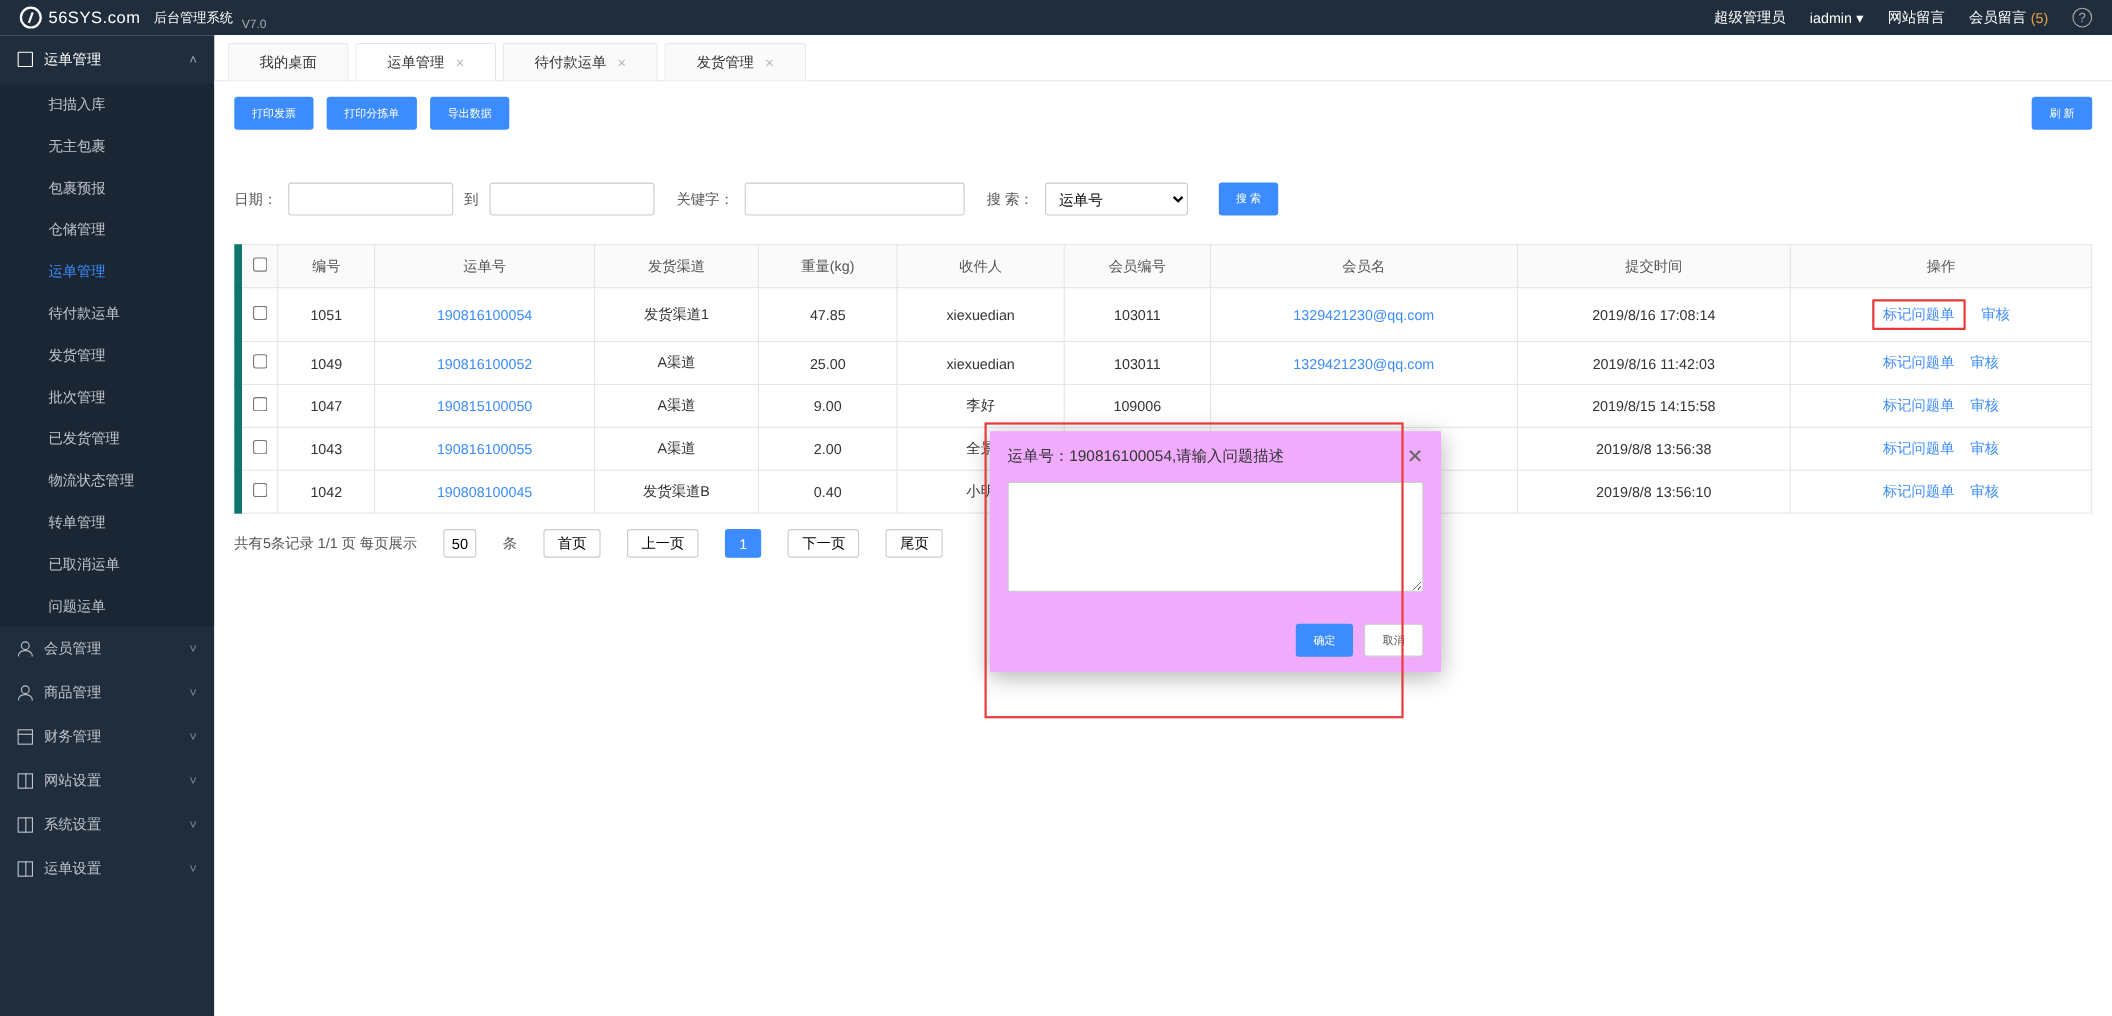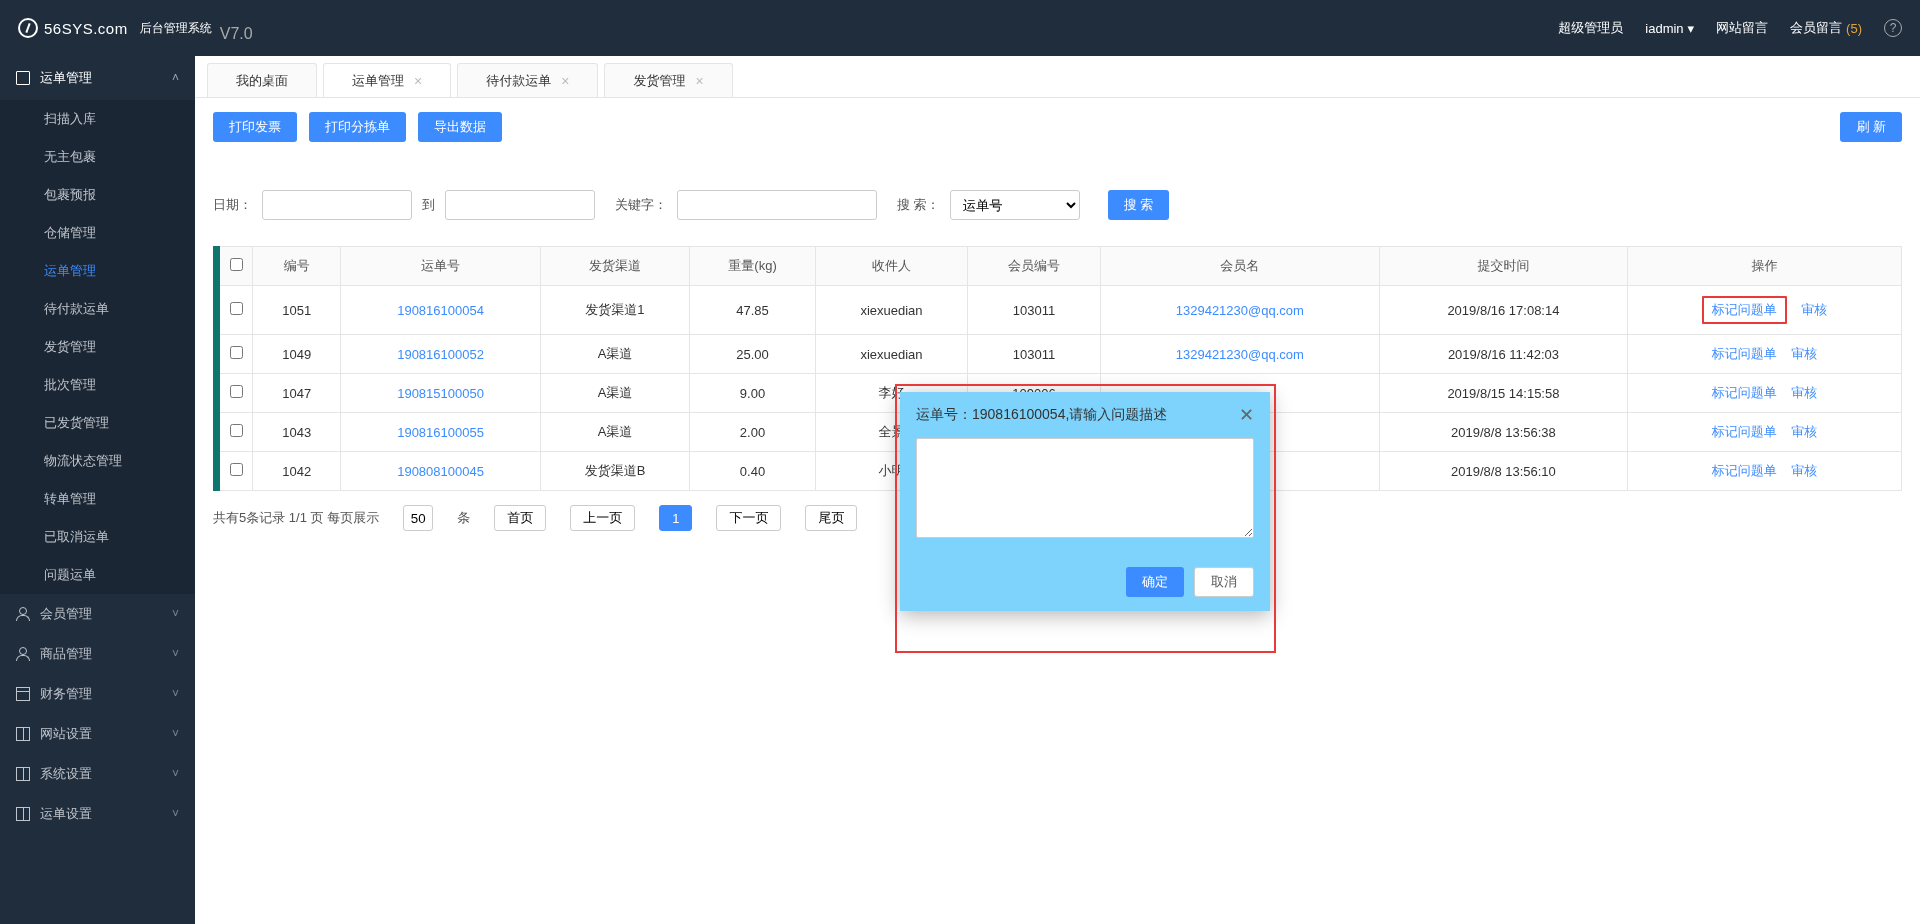--- a/index.html
+++ b/index.html
@@ -1,26 +1,26 @@
 <!DOCTYPE html>
 <html><head>
 <meta charset="utf-8">
 <style>
 * { margin: 0; padding: 0; box-sizing: border-box; }
 body { font-family: "Microsoft YaHei", Arial, sans-serif; font-size: 13px; color: #333; background: #f2f2f2; overflow: hidden; }
 .wrap { display: flex; flex-direction: column; height: 924px; width: 1920px; background:#fff; transform-origin: top left; }
 
 
-.header { height: 56px; background: #1f2d3d; color: #fff; display: flex; align-items: center; padding: 0 18px; font-size: 13px; }
+.header { height: 32px; background: #1f2d3d; color: #fff; display: flex; align-items: center; padding: 0 18px; font-size: 13px; }
 .logo { display:flex; align-items:center; gap:6px; }
 .logo-mark { width:20px;height:20px;border:2px solid #fff;border-radius:50%;display:flex;justify-content:center;align-items:center; }
 .logo-mark::before { content:""; width:2px;height:10px;background:#fff;transform:rotate(20deg); }
 .logo-text { font-size:15px; letter-spacing:.5px; }
 .header .title { margin-left:12px; font-size:12px; }
-.header .ver { margin-left:8px; font-size:16px; color:#aaa;margin-top:11px; }
+.header .ver { margin-left:8px; font-size:11px; color:#aaa;margin-top:11px; }
 .spacer { flex:1; }
 .header .hitem { margin-left:22px; cursor:pointer; display:flex; align-items:center; gap:4px; }
 .badge { color:#e6a23c; }
 .qmark { width:18px;height:18px;border:1px solid #aaa;border-radius:50%;display:flex;justify-content:center;align-items:center;font-size:12px;color:#aaa; }
 
 
 .body { flex:1; display:flex; min-height:0; }
 .sidebar { width:195px; background:#1f2d3d; color:#c0c4cc; overflow-y:auto; }
 .side-group { }
 .side-head { height:44px; display:flex; align-items:center; padding:0 16px; cursor:pointer; color:#fff; }
@@ -44,21 +44,21 @@
 
 
 .main { flex:1; display:flex; flex-direction:column; background:#fff; min-width:0; }
 .tabs { height:42px; display:flex; align-items:flex-end; padding:0 12px; border-bottom:1px solid #e5e5e5; gap:6px; }
 .tab { height:34px; padding:0 28px; border:1px solid #e5e5e5; border-bottom:none; display:flex; align-items:center; gap:10px; background:#fafafa; cursor:pointer; border-radius:3px 3px 0 0; font-size:13px; }
 .tab.active { background:#fff; color:#333; position:relative; }
 .tab .x { color:#bbb; font-size:14px; }
 .content { flex:1; padding:14px 18px; overflow:auto; background:#fff; }
 
 .btnrow { display:flex; gap:12px; align-items:center; }
-.btn { height:30px; padding:0 16px; border:none; border-radius:3px; cursor:pointer; font-size:13px; }
+.btn { height:30px; padding:0 16px; border:none; border-radius:3px; cursor:pointer; font-size:10px; }
 .btn-primary { background:#3d8cff; color:#fff; }
 .btn-plain { background:#fff; border:1px solid #ccc; color:#555; }
 
 .filter { margin-top:48px; display:flex; align-items:center; gap:10px; }
 .filter label { color:#555; }
 .filter input[type=text]{ height:30px; border:1px solid #ccc; border-radius:3px; padding:0 8px; width:150px; }
 .filter select{ height:30px; border:1px solid #ccc; border-radius:3px; padding:0 8px; width:130px; background:#fff; }
 
 
 table.g { width:100%; border-collapse:collapse; margin-top:26px; border-left:7px solid #0f766e; }
@@ -70,21 +70,21 @@
 
 .dlg-hlbox{ position:absolute; border:2px solid #e83a3a; left:895px; top:384px; width:381px; height:269px; pointer-events:none; }
 
 
 .pagi { margin-top:14px; display:flex; align-items:center; gap:24px; color:#555; font-size:13px; }
 .pagi input { width:30px; height:26px; border:1px solid #ccc; border-radius:3px; text-align:center; }
 .pbtn { height:26px; padding:0 12px; border:1px solid #ccc; background:#fff; border-radius:3px; cursor:pointer; font-size:13px; }
 .pbtn.on { background:#3d8cff; color:#fff; border-color:#3d8cff; }
 
 
-.dialog { position:absolute; left:900px; top:392px; width:370px; background:#7dd3fc; box-shadow:0 4px 20px rgba(0,0,0,.3); }
+.dialog { position:absolute; left:900px; top:392px; width:410px; background:#f0abfc; box-shadow:0 4px 20px rgba(0,0,0,.3); }
 .dlg-head { display:flex; align-items:center; padding:12px 16px; font-size:14px; }
 .dlg-head .x { margin-left:auto; cursor:pointer; font-size:18px; color:#666; }
 .dlg-body { padding:0 16px 16px; }
 .dlg-body textarea { width:100%; height:100px; border:1px solid #ccc; border-radius:2px; resize:both; padding:6px; font-size:13px; }
 .dlg-foot { display:flex; justify-content:flex-end; gap:10px; padding:10px 16px 14px; }
 
 </style>
 </head>
 <body>
 

